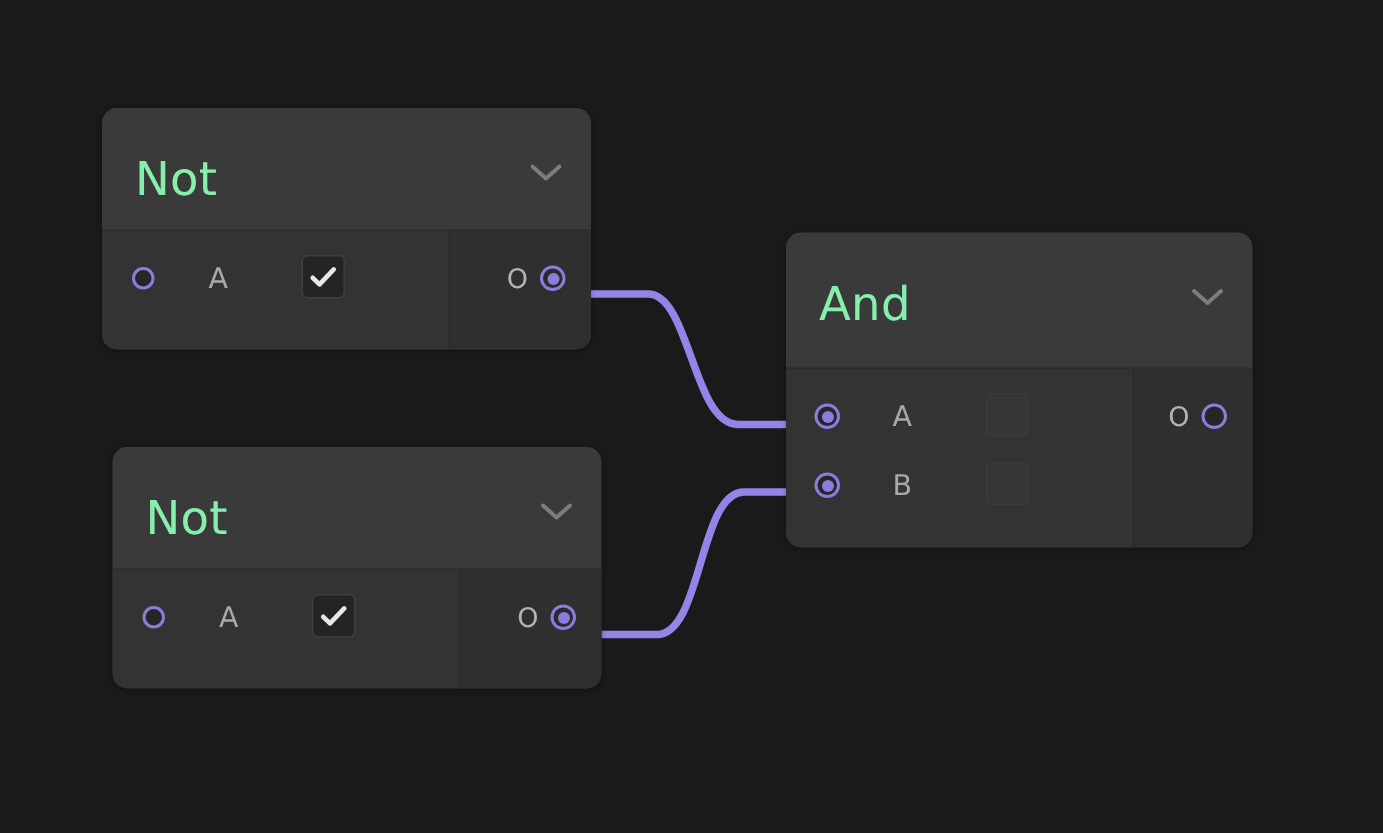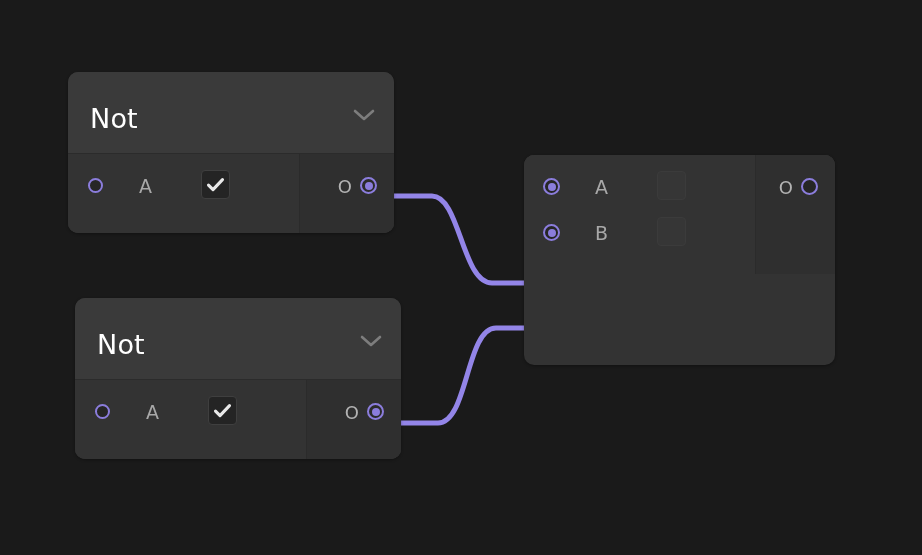--- a/index.html
+++ b/index.html
@@ -30,22 +30,22 @@
     box-shadow:0 1px 3px rgba(0,0,0,0.35);
   }
   .node-header {
     position:relative;
     background:#3a3a3a;
     display:flex;
     align-items:flex-start;
     border-bottom:1px solid #2b2b2b;
   }
   .node-title {
-    color:#ffffff;
-    font-size:27px;
+    color:#86efac;
+    font-size:31px;
     font-weight:400;
     letter-spacing:0.2px;
     line-height:1;
   }
   .chevron-icon {
     position:absolute;
     display:block;
     line-height:0;
   }
   .node-body {
@@ -199,20 +199,26 @@
           </div>
           <div class="outputs-col" style="width: 95px;">
             <div class="port-row" style="right: 0px; top: 16px; width: 95px;">
               <span class="out-name" style="position: absolute; right: 42px; top: 8px;">O</span>
               <span class="port port-out-filled" style="position: absolute; right: 17px; top: 7px;"></span>
             </div>
           </div>
         </div>
       </div>
       <div class="node" style="left: 524px; top: 155px; width: 311px; height: 210px;">
+        <div class="node-header" style="height: 91px;">
+          <div class="node-title" style="position: absolute; left: 22px; top: 33px;">And</div>
+          <span class="chevron-icon" style="right: 19px; top: 36px;"><svg width="22" height="14" viewBox="0 0 22 14">
+              <path d="M2 3 L11 11 L20 3" fill="none" stroke="#7d7d7d" stroke-width="2.6" stroke-linecap="round" stroke-linejoin="round"></path>
+            </svg></span>
+        </div>
         <div class="node-body" style="height: 119px;">
           <div class="inputs-col" style="width: 231px;">
             <div class="port-row" style="left: 0px; top: 16px; width: 231px;">
               <span class="port port-in-filled" style="position: absolute; left: 19px; top: 7px;"></span>
               <span class="port-label" style="position: absolute; left: 71px; top: 7px;">A</span>
               <span class="checkbox checkbox-unchecked" style="position: absolute; left: 133px; top: 0px;"></span>
             </div>
             <div class="port-row" style="left: 0px; top: 62px; width: 231px;">
               <span class="port port-in-filled" style="position: absolute; left: 19px; top: 7px;"></span>
               <span class="port-label" style="position: absolute; left: 71px; top: 7px;">B</span>

